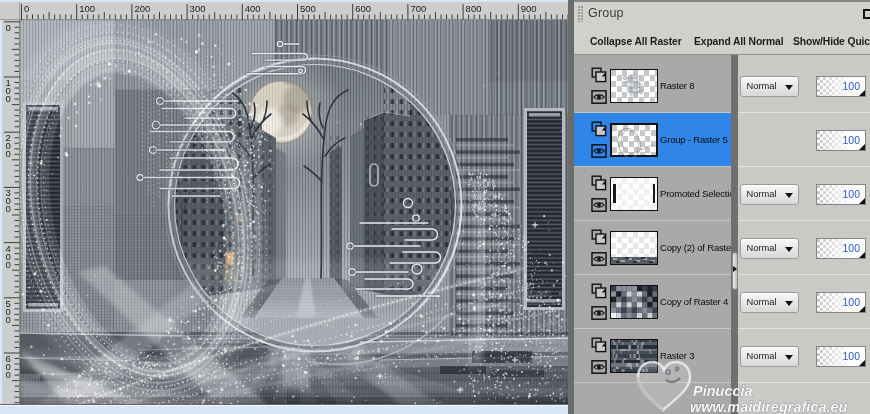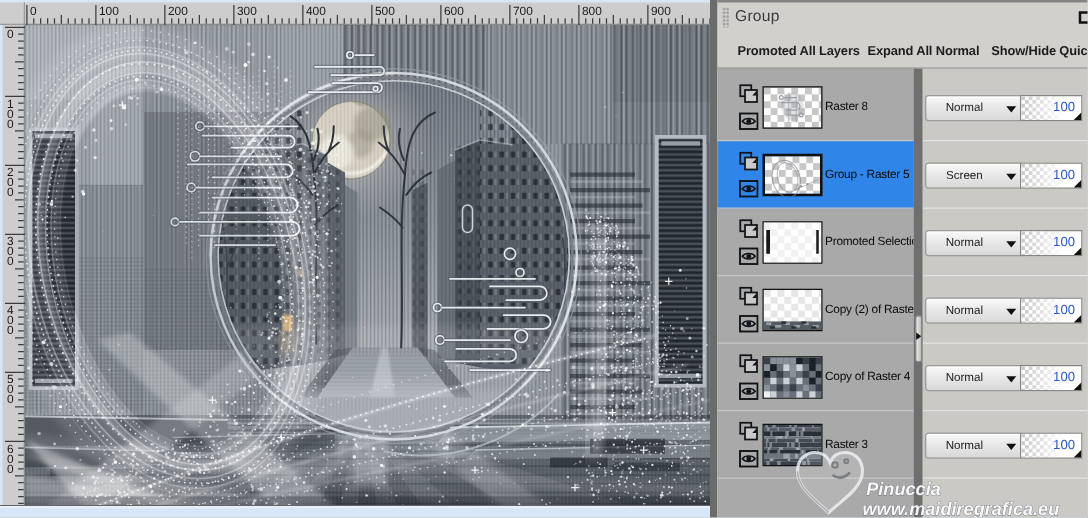--- a/index.html
+++ b/index.html
@@ -19,21 +19,21 @@
 .tb{position:absolute;top:36px;font-size:10.3px;font-weight:700;letter-spacing:-0.1px;color:#1c1c1c;white-space:nowrap}
 #rowsbg{position:absolute;left:574px;top:55px;width:157px;height:359px;background:#a9a9a9}
 #rowstop{position:absolute;left:574px;top:54px;width:296px;height:1px;background:#8e8e8e}
 #ctrlbg{position:absolute;left:738px;top:55px;width:132px;height:359px;background:#cac9c6}
 #vdiv{position:absolute;left:731px;top:55px;width:7px;height:359px;background:#6f6f6f}
 #vhandle{position:absolute;left:731.5px;top:252px;width:6px;height:38px;border-radius:3px;background:linear-gradient(90deg,#efefef,#b8b8b8);border:1px solid #8a8a8a}
 #varrow{position:absolute;left:733px;top:266px;width:0;height:0;border-left:4px solid #111;border-top:3.5px solid transparent;border-bottom:3.5px solid transparent}
 .thumb{position:absolute;width:48px;height:34px;border:1px solid #111;background:repeating-conic-gradient(#fff 0 25%,#c7c7c7 0 50%);background-size:11px 11px}
 .tc{position:absolute;left:0;top:0;width:46px;height:32px}
 .lname{position:absolute;font-size:9.5px;letter-spacing:-0.2px;color:#0a0a0a;white-space:nowrap;max-width:71px;overflow:hidden}
-.dd{position:absolute;width:79px;height:21px;border:1px solid #9a9a9a;border-radius:3px;background:linear-gradient(#f9f9f9,#e9e9e9 45%,#d8d8d8);box-shadow:inset 0 1px 0 #fff}
+.dd{position:absolute;width:59px;height:21px;border:1px solid #9a9a9a;border-radius:3px;background:linear-gradient(#f9f9f9,#e9e9e9 45%,#d8d8d8);box-shadow:inset 0 1px 0 #fff}
 .dd span{position:absolute;left:0;right:16px;top:4.5px;text-align:center;font-size:9.3px;color:#222}
 .dd i{position:absolute;right:5px;top:8px;width:0;height:0;border-top:5px solid #111;border-left:4px solid transparent;border-right:4px solid transparent}
 .op{position:absolute;width:50px;height:21px;border:1px solid #858585;background:#fff}
 .op b{position:absolute;left:0;top:0;width:34px;height:19px;background:repeating-conic-gradient(#fff 0 25%,#c7c7c7 0 50%);background-size:6px 6px;-webkit-mask-image:linear-gradient(90deg,#000,transparent);mask-image:linear-gradient(90deg,#000,transparent)}
 .op span{position:absolute;right:5px;top:3.5px;font-size:10.5px;color:#2b59c9}
 .op u{position:absolute;right:0;bottom:0;width:0;height:0;border-bottom:6px solid #111;border-left:6px solid transparent}
 </style></head><body>
 <div id="stage">
     <div id="corner"></div>
     <div id="truler"><svg width="548" height="18">
@@ -2567,21 +2567,21 @@
           <path d="M437,370 H443 M440,367 V373" stroke="rgba(255,255,255,0.9)" stroke-width="1"></path>
         </g>
       </svg></div>
     <div id="botstrip"></div>
     <div id="dedge"></div>
     <div id="panel"></div>
     <div id="ptop"></div>
     <div id="pgrip"></div>
     <div id="ptitle">Group</div>
     <div id="pbtn"></div>
-    <div class="tb" style="left:590px">Promoted All Layers</div>
+    <div class="tb" style="left:590px">Collapse All Raster</div>
     <div class="tb" style="left:694px">Expand All Normal</div>
     <div class="tb" style="left:793px">Show/Hide Quick</div>
     <div id="rowstop"></div>
     <div id="rowsbg"></div>
     <div id="ctrlbg"></div>
     <div class="ab" style="left:574px;top:112px;width:157px;height:1px;background:#c6c6c6"></div>
     <div class="ab" style="left:738px;top:112px;width:132px;height:1px;background:#e4e3e1"></div>
     <svg class="ab" style="left:591px;top:67px" width="16" height="16" viewBox="0 0 16 16">
       <rect x="1.2" y="1.2" width="8.8" height="8.8" fill="none" stroke="#101317" stroke-width="1.4"></rect>
       <rect x="5" y="5" width="9.6" height="9.6" fill="#c9c9c9" stroke="#101317" stroke-width="1.4"></rect>
@@ -2631,24 +2631,20 @@
         <g stroke="rgba(130,136,144,0.75)" stroke-width="0.8" fill="none">
           <ellipse cx="17" cy="18" rx="11" ry="15" transform="rotate(-15 17 18)"></ellipse>
           <ellipse cx="18" cy="17" rx="8" ry="12" transform="rotate(-15 18 17)" opacity="0.7"></ellipse>
           <path d="M24,27 Q33,23 42,19" opacity="0.8"></path>
         </g>
         <circle cx="29" cy="24" r="0.8" fill="#7a8088"></circle>
         <circle cx="34" cy="22" r="0.7" fill="#8a9098"></circle>
       </svg>
     </div>
     <div class="lname" style="left:660px;top:134px">Group - Raster 5</div>
-    <div class="dd" style="left:740px;top:129.5px">
-      <span>Screen</span>
-      <i></i>
-    </div>
     <div class="op" style="left:816px;top:129.5px">
       <b></b>
       <span>100</span>
       <u></u>
     </div>
     <div class="ab" style="left:574px;top:220px;width:157px;height:1px;background:#c6c6c6"></div>
     <div class="ab" style="left:738px;top:220px;width:132px;height:1px;background:#e4e3e1"></div>
     <svg class="ab" style="left:591px;top:175px" width="16" height="16" viewBox="0 0 16 16">
       <rect x="1.2" y="1.2" width="8.8" height="8.8" fill="none" stroke="#101317" stroke-width="1.4"></rect>
       <rect x="5" y="5" width="9.6" height="9.6" fill="#c9c9c9" stroke="#101317" stroke-width="1.4"></rect>

